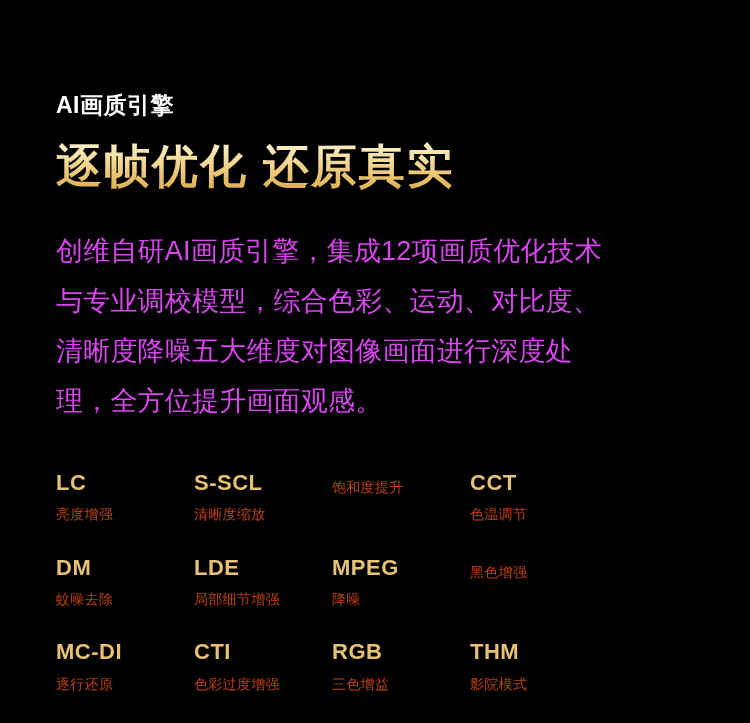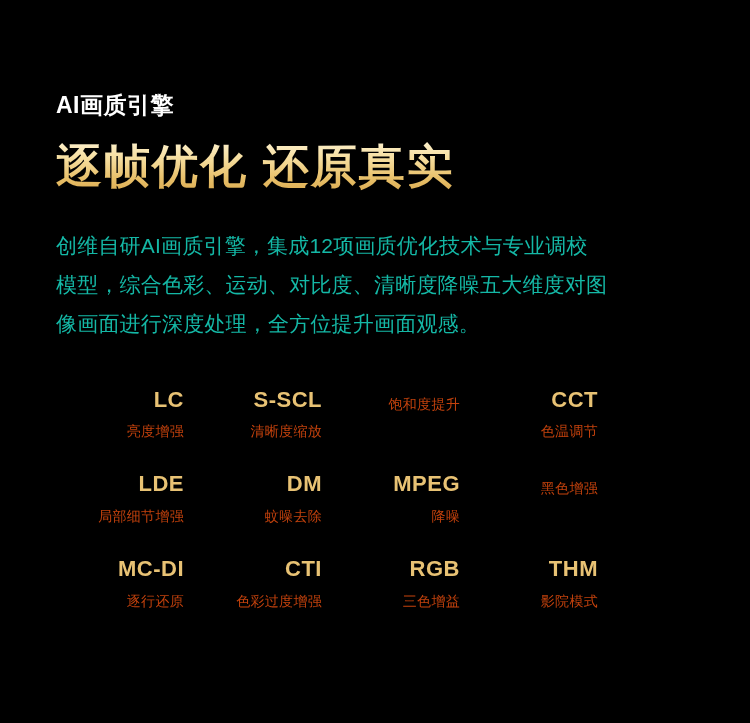--- a/index.html
+++ b/index.html
@@ -40,33 +40,32 @@
     background-clip: text;
     color: #eccf83;
     -webkit-text-fill-color: transparent;
     display: inline-block;
   }
   .headline-wrap {
     line-height: 1;
   }
   .body-copy {
     margin-top: 32px;
-    font-size: 21px;
+    font-size: 27px;
     line-height: 1.85;
-    color: #14b8a6;
+    color: #d946ef;
     letter-spacing: 0.2px;
     max-width: 650px;
   }
   .features {
     margin-top: 42px;
   }
   .feature-row {
     display: flex;
     margin-bottom: 30px;
-    text-align: right;
   }
   .feature-row:last-child {
     margin-bottom: 15px;
   }
   .feature-cell {
     width: 172px;
     box-sizing: border-box;
     padding-right: 10px;
   }
   .feature-code {
@@ -112,26 +111,26 @@
         <div class="feature-desc">饱和度提升</div>
       </div>
       <div class="feature-cell">
         <div class="feature-code">CCT</div>
         <div class="feature-desc">色温调节</div>
       </div>
     </div>
 
     <div class="feature-row">
       <div class="feature-cell">
+        <div class="feature-code">DM</div>
+        <div class="feature-desc">蚊噪去除</div>
+      </div>
+      <div class="feature-cell">
         <div class="feature-code">LDE</div>
         <div class="feature-desc">局部细节增强</div>
-      </div>
-      <div class="feature-cell">
-        <div class="feature-code">DM</div>
-        <div class="feature-desc">蚊噪去除</div>
       </div>
       <div class="feature-cell">
         <div class="feature-code">MPEG</div>
         <div class="feature-desc">降噪</div>
       </div>
       <div class="feature-cell">
         <div class="feature-desc">黑色增强</div>
       </div>
     </div>
 

